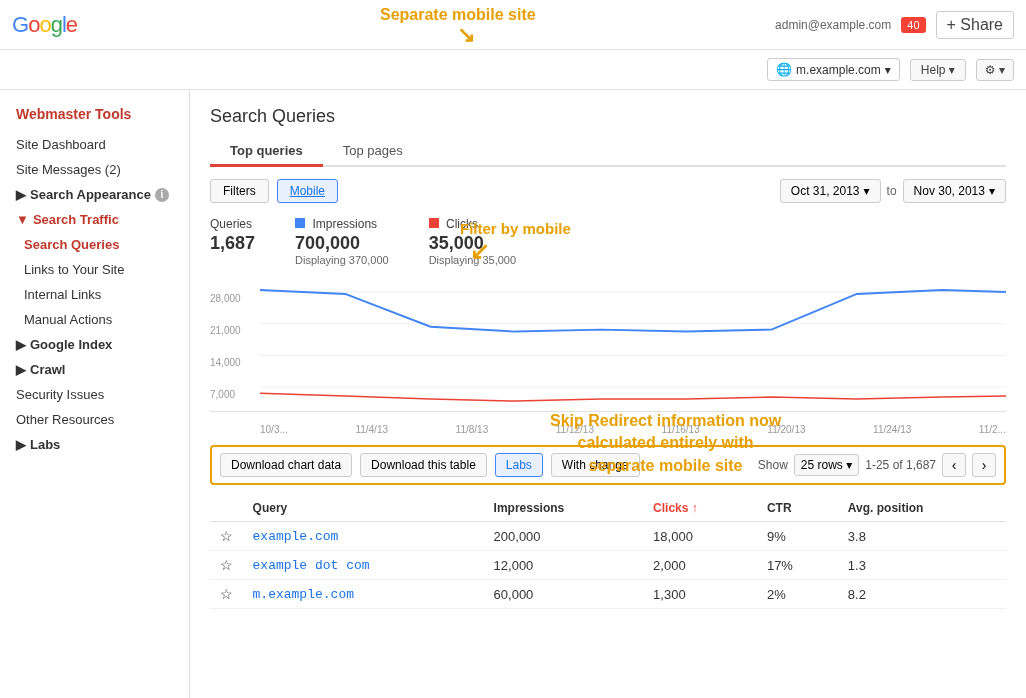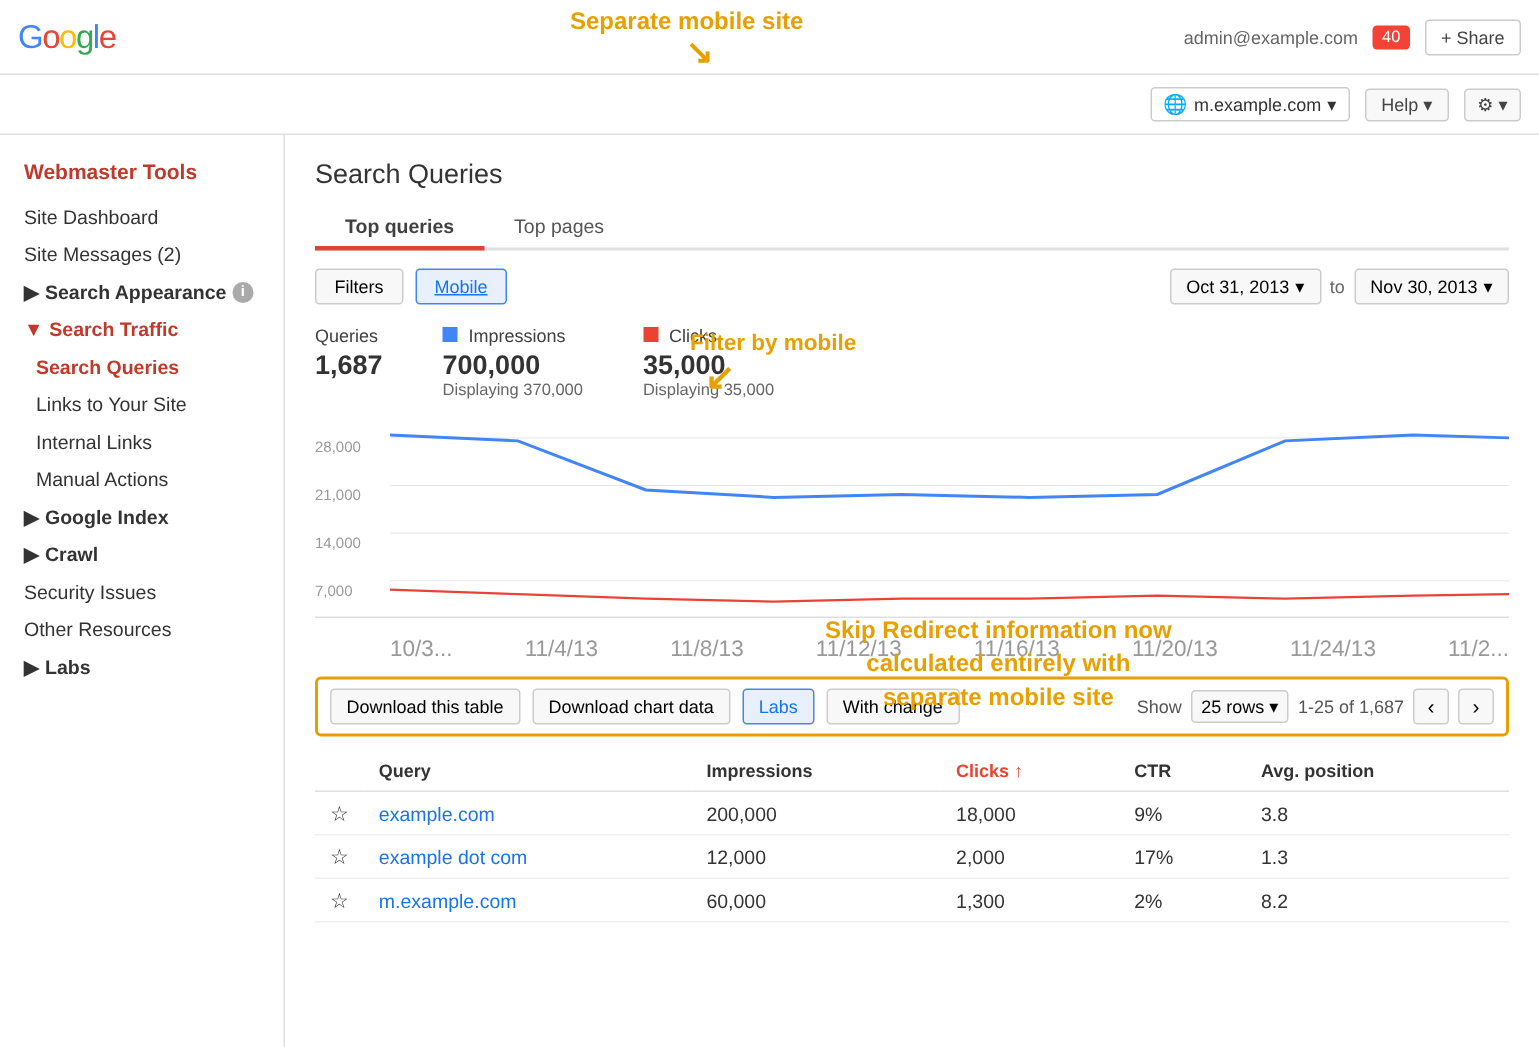--- a/index.html
+++ b/index.html
@@ -40,21 +40,21 @@
       font-size: 11px;
       cursor: pointer;
       position: relative;
     }
     #share-btn {
       border: 1px solid #ccc;
       background: #fff;
       border-radius: 3px;
       padding: 4px 10px;
       cursor: pointer;
-      font-size: 12px;
+      font-size: 16px;
       color: #444;
     }
 
     
     #sub-header {
       background: #fff;
       border-bottom: 1px solid #e0e0e0;
       display: flex;
       align-items: center;
       padding: 6px 12px;
@@ -244,21 +244,21 @@
       margin-bottom: 12px;
       overflow: hidden;
     }
     .chart-area svg {
       width: 100%;
       height: 100%;
     }
     .chart-labels {
       display: flex;
       justify-content: space-between;
-      font-size: 15px;
+      font-size: 10px;
       color: #999;
       margin-bottom: 10px;
       gap: 35px;
     }
 
     
     .table-controls {
       display: flex;
       align-items: center;
       gap: 8px;
@@ -323,21 +323,21 @@
       font-weight: bold;
       color: #333;
       font-size: 12px;
     }
     .data-table th.sort-asc { color: #ea4335; cursor: pointer; }
     .data-table td {
       padding: 6px 10px;
       border-bottom: 1px solid #f0f0f0;
       color: #333;
     }
-    .data-table td.link-cell { color: #1a73e8; }
+    .data-table td.link-cell { color: #1a73e8; font-family: Liberation Mono, monospace; }
     .star-cell { color: #ccc; font-size: 14px; }
   </style>
 </head>
 <body>
 
 <div id="top-bar">
   <div id="google-logo">
     <span class="g-blue">G</span><span class="g-red">o</span><span class="g-yellow">o</span><span class="g-green">g</span><span class="g-blue">l</span><span class="g-red">e</span>
   </div>
 
@@ -495,22 +495,22 @@
       <span>11/2...</span>
     </div>
 
     <div style="position:absolute; top:320px; left:360px; color:#e8a000; font-size:16px; font-weight:bold; pointer-events:none; text-align:center; line-height:1.4; z-index:10; max-width:320px;">
       <div>Skip Redirect information now</div>
       <div>calculated entirely with</div>
       <div>separate mobile site</div>
     </div>
 
     <div class="table-controls">
+      <button class="table-ctrl-btn">Download chart data</button>
       <button class="table-ctrl-btn">Download this table</button>
-      <button class="table-ctrl-btn">Download chart data</button>
       <button class="table-ctrl-btn active">Labs</button>
       <button class="table-ctrl-btn">With change</button>
       <div class="table-controls-right">
         <span>Show</span>
         <button class="rows-selector">
           <span>25 rows</span>
           <span>▾</span>
         </button>
         <span class="pagination-info">
           <span>1-25</span>

